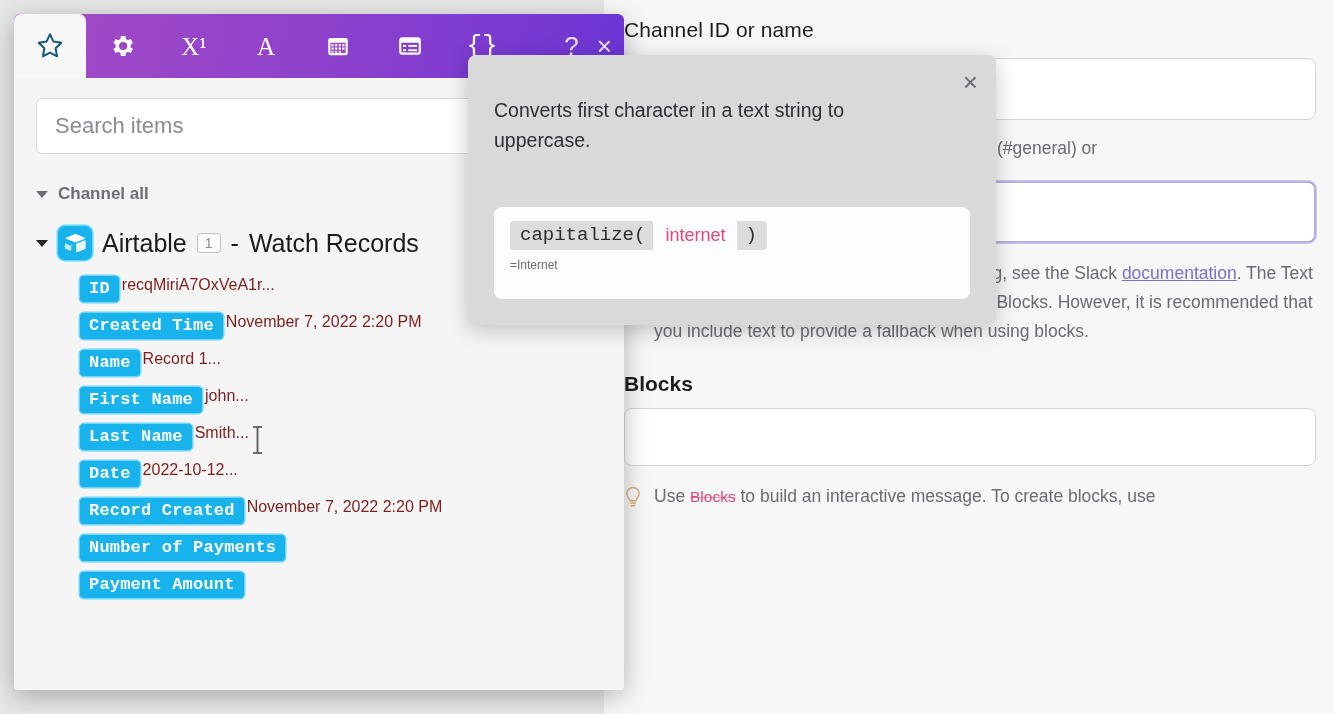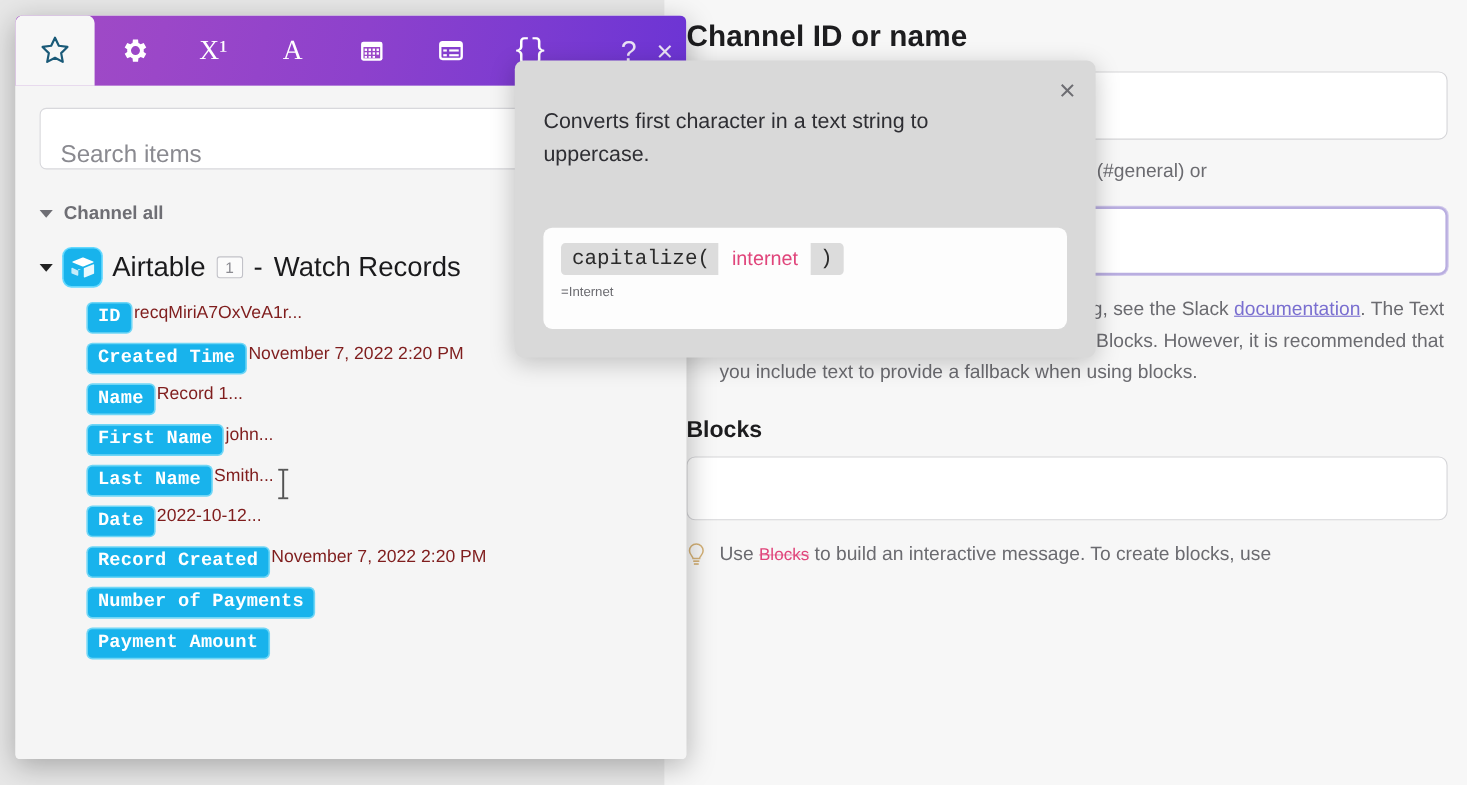--- a/index.html
+++ b/index.html
@@ -13,23 +13,23 @@
 
   
   .form-panel {
     position: absolute;
     left: 604px; top: 0;
     width: 730px; height: 714px;
     background: #f7f7f7;
   }
   .form-inner { padding: 18px 22px 0 20px; }
   .form-label {
-    font-size: 27px;
+    font-size: 21px;
     color: #1d1d1f;
-    font-weight: 700;
+    font-weight: 400;
     letter-spacing: .1px;
     margin-bottom: 16px;
   }
   .form-input {
     width: 692px; height: 62px;
     background: #ffffff;
     border: 1px solid #d5d5d8;
     border-radius: 8px;
   }
   .form-help {
@@ -124,21 +124,21 @@
   }
   .tb-btn { color: #eae2f5; font-size: 26px; line-height: 1; }
 
   .picker-body { background: #f5f5f5; height: 612px; padding: 20px 0 0 0; position: relative; }
   .search-wrap { padding: 0 22px; }
   .search-box {
     width: 566px; height: 56px;
     background: #ffffff;
     border: 1px solid #d8d8dc;
     border-radius: 6px;
-    display: flex; align-items: flex-end;
+    display: flex; align-items: center;
     padding: 0 18px;
   }
   .search-box .ph { color: #8a8a90; font-size: 22px; }
 
   .collapse-row {
     display: flex; align-items: center; gap: 10px;
     padding: 0 22px; margin-top: 30px;
     color: #6e6e74; font-size: 17px; font-weight: 700;
   }
   .caret { width: 0; height: 0; border-left: 6px solid transparent; border-right: 6px solid transparent; border-top: 7px solid #6e6e74; }

